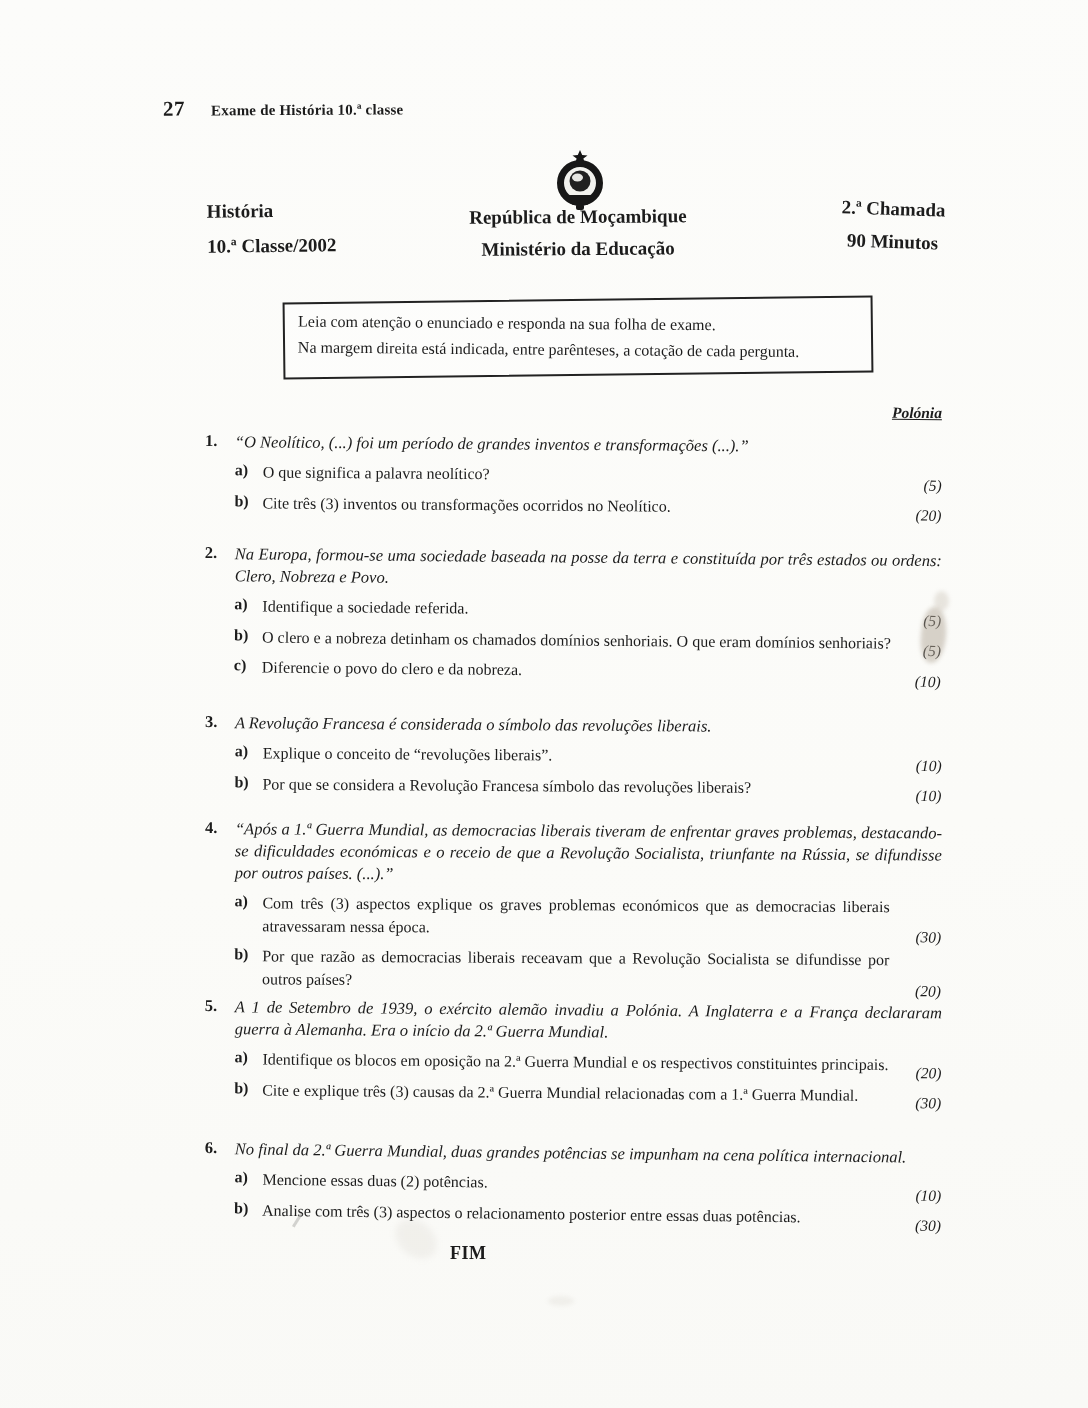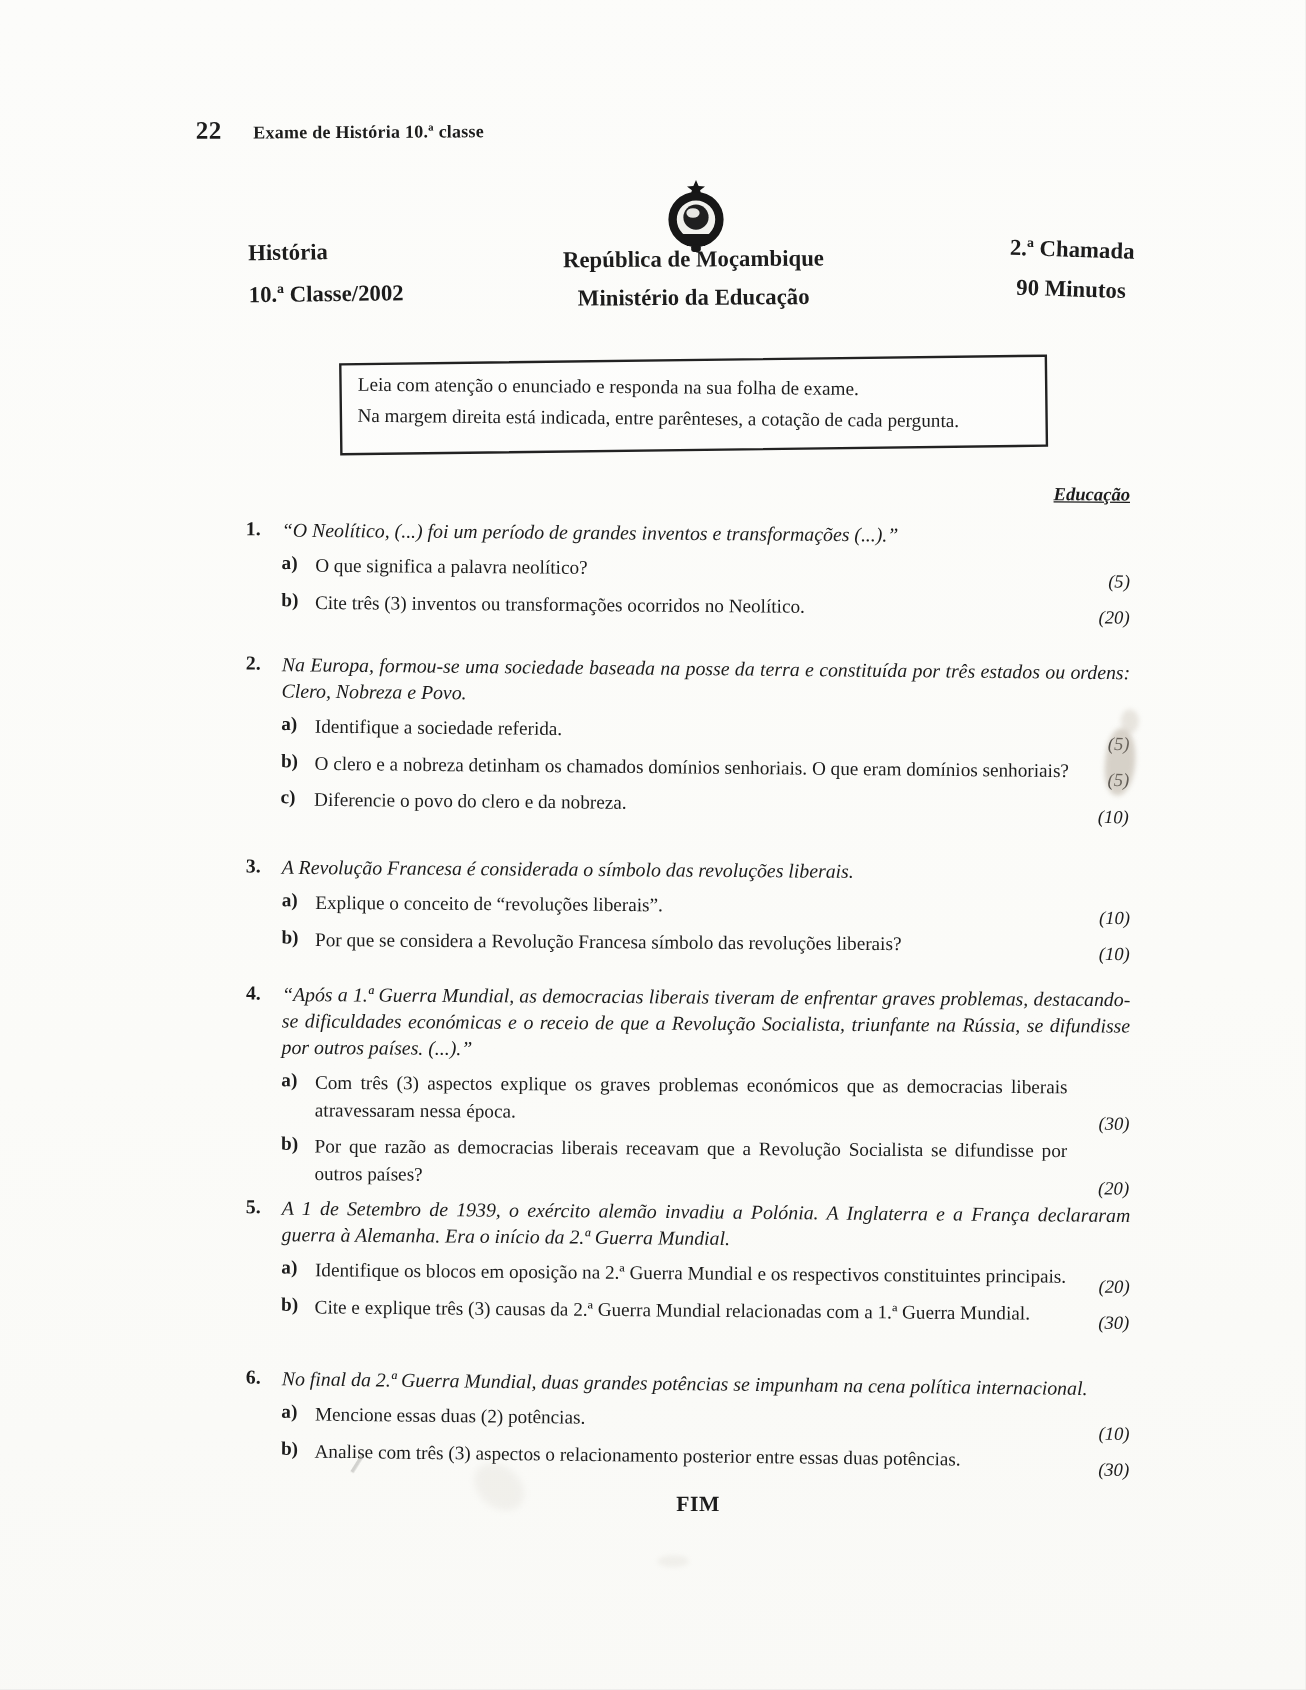--- a/index.html
+++ b/index.html
@@ -38,36 +38,36 @@
   .cotacao{position:absolute;right:0;top:404px;font-size:15.5px;font-weight:bold;font-style:italic;text-decoration:underline;transform:rotate(0.4deg);}
   .question{position:absolute;left:0;right:0;transform-origin:left top;}
   .q-head{display:flex;align-items:flex-start;}
   .q-num{width:30px;flex:0 0 30px;font-weight:bold;font-size:16.5px;}
   .q-statement{margin:0;flex:1;font-style:italic;font-size:16.5px;line-height:1.33;text-align:justify;}
   .q-items{margin-left:30px;margin-top:8px;}
   .q-item{display:flex;align-items:flex-end;margin-bottom:8px;}
   .i-letter{width:28px;flex:0 0 28px;font-weight:bold;font-size:16px;align-self:flex-start;}
   .i-text{margin:0;flex:1;font-size:16px;line-height:1.42;padding-right:26px;text-align:justify;}
   .i-score{font-style:italic;font-size:15.5px;white-space:nowrap;transform:translateY(5px);}
-  .fim{position:absolute;left:450px;top:1243px;width:150px;text-align:right;font-size:18px;font-weight:bold;letter-spacing:.5px;}
+  .fim{position:absolute;left:450px;top:1243px;width:150px;text-align:left;font-size:18px;font-weight:bold;letter-spacing:.5px;}
   
   .smudge{position:absolute;pointer-events:none;}
   .sm1{left:921px;top:607px;width:25px;height:56px;background:#b3a899;opacity:.5;border-radius:45% 55% 50% 50%;filter:blur(2px);transform:rotate(6deg);}
   .sm1b{left:934px;top:591px;width:15px;height:20px;background:#c4bbae;opacity:.35;border-radius:50%;filter:blur(2px);}
   .sm2{left:393px;top:1222px;width:46px;height:34px;background:#c9c4ba;opacity:.18;border-radius:50%;filter:blur(3px);transform:rotate(40deg);}
   .sm3{left:296px;top:1212px;width:3px;height:16px;background:#8a8a86;opacity:.35;transform:rotate(32deg);filter:blur(.5px);}
   .sm4{left:548px;top:1296px;width:26px;height:10px;background:#cac5bb;opacity:.2;border-radius:50%;filter:blur(2px);}
 </style>
 </head>
 <body>
 
 <div class="page">
 
   <div class="meta-row">
-    <span class="page-number">22</span>
+    <span class="page-number">27</span>
     <span class="header-note">Exame de História 10.ª classe</span>
   </div>
 
   <div class="emblem">
     <svg width="48" height="62" viewBox="0 0 48 62" aria-hidden="true">
       <path d="M24 0 L26.2 5 L31.5 5.4 L27.4 8.6 L28.8 13.6 L24 10.8 L19.2 13.6 L20.6 8.6 L16.5 5.4 L21.8 5 Z" fill="#161616"></path>
       <circle cx="24" cy="33" r="19.5" fill="#f2f2ee" stroke="#171717" stroke-width="7"></circle>
       <circle cx="24" cy="31" r="10.5" fill="#202020"></circle>
       <ellipse cx="21.5" cy="27.5" rx="5.5" ry="4" fill="#e6e6e2"></ellipse>
       <path d="M13 45 L35 45 L31.5 55 L16.5 55 Z" fill="#171717"></path>
@@ -89,21 +89,21 @@
   </div>
 
   <div class="instr-box">
     <div class="instr-inner">
       <p>Leia com atenção o enunciado e responda na sua folha de exame.</p>
       <p>Na margem direita está indicada, entre parênteses, a cotação de cada pergunta.</p>
     </div>
   </div>
 
   <div class="content">
-    <div class="cotacao">Educação</div>
+    <div class="cotacao">Polónia</div>
 
     <section class="question" style="top:431px;transform:rotate(0.45deg);">
       <div class="q-head">
         <span class="q-num">1.</span>
         <p class="q-statement">“O Neolítico, (...) foi um período de grandes inventos e transformações (...).”</p>
       </div>
       <div class="q-items">
         <div class="q-item">
           <span class="i-letter">a)</span>
           <p class="i-text">O que significa a palavra neolítico?</p>

